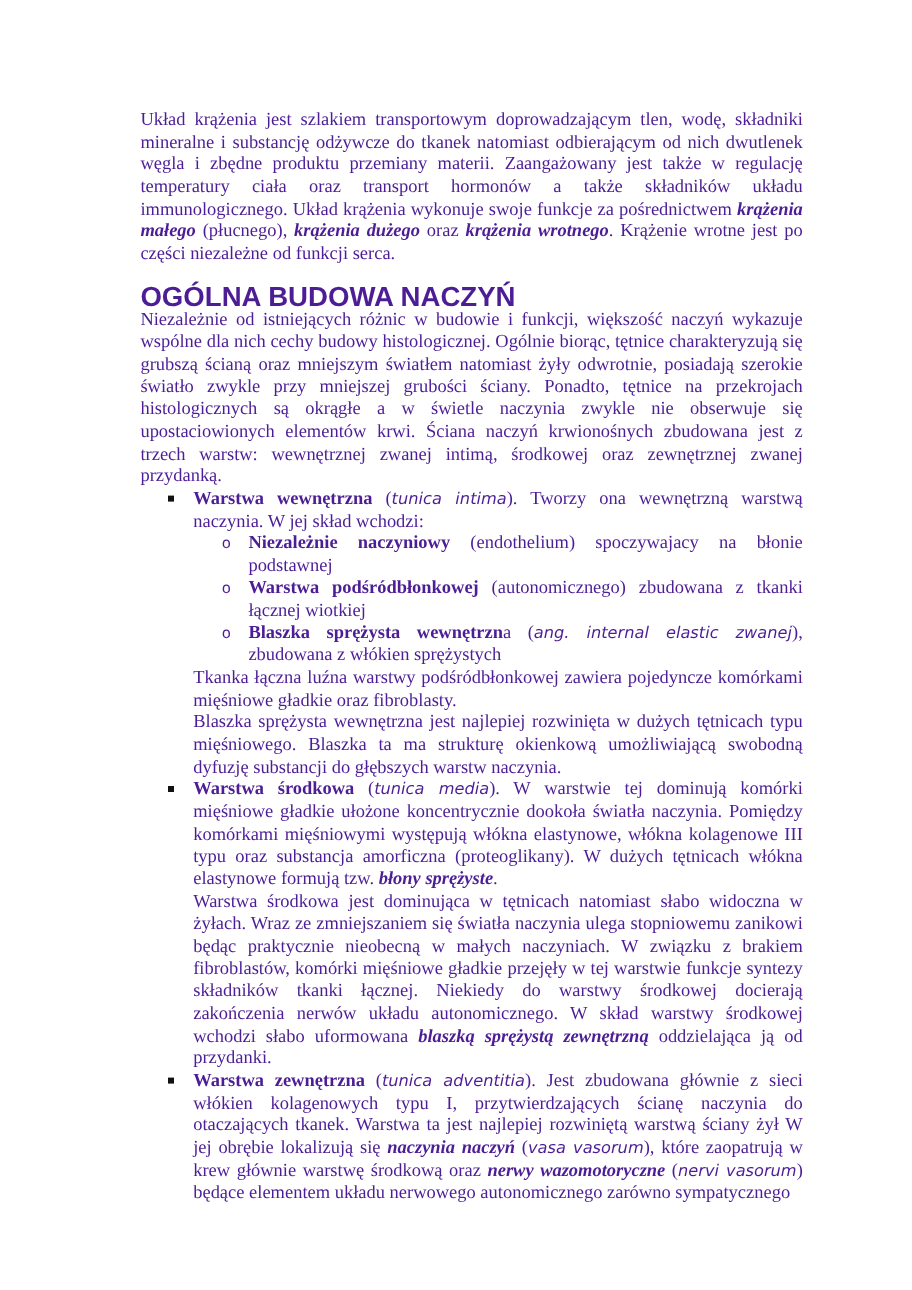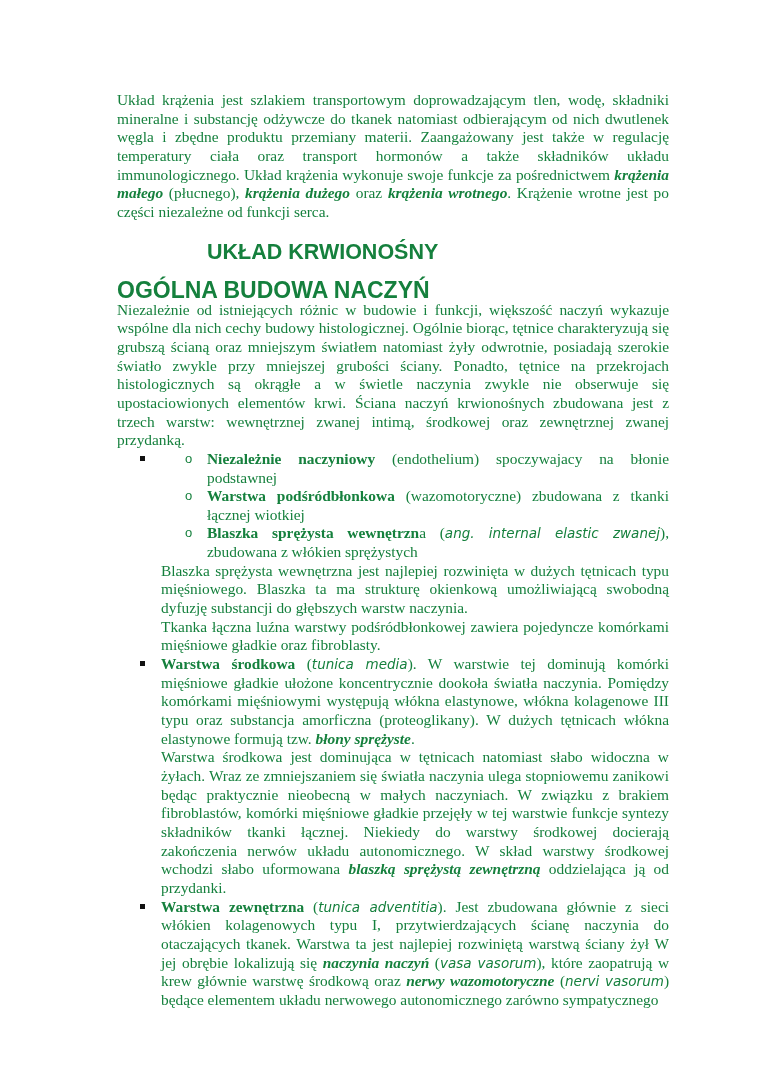--- a/index.html
+++ b/index.html
@@ -1,17 +1,17 @@
 <!DOCTYPE html>
 <html><head>
 <meta charset="utf-8">
 <style>
   html, body { margin: 0; padding: 0; background: #ffffff; }
   body { width: 760px; height: 1075px; position: relative; overflow: hidden; }
-  .page { position: absolute; left: 117px; top: 91px; width: 552px; color: #15803d; }
+  .page { position: absolute; left: 117px; top: 91px; width: 552px; color: #4c1d95; }
   .p { font-family: "Liberation Serif", serif; font-size: 15.4px; line-height: 18.65px; text-align: justify; margin: 0; }
   .title { font-family: "Liberation Sans", sans-serif; font-weight: bold; font-size: 21.5px; margin: 17px 0 0 90px; line-height: 26px; }
   .subtitle { font-family: "Liberation Sans", sans-serif; font-weight: bold; font-size: 23px; margin: 14px 0 0 0; line-height: 22px; }
   ul.l1 { list-style: none; margin: 0; padding: 0 0 0 44px; }
   ul.l1 > li { position: relative; }
   ul.l1 > li > .bullet { position: absolute; left: -21px; top: 6px; width: 5px; height: 5px; background: #111; }
   ul.l2 { list-style: none; margin: 0; padding: 0 0 0 46px; }
   ul.l2 > li { position: relative; }
   ul.l2 > li > .bullet { position: absolute; left: -22px; top: 0; font-family: "Liberation Sans", sans-serif; font-size: 13px; line-height: 18.65px; }
   b, .b { font-weight: bold; }
@@ -19,45 +19,45 @@
   .i { }
   .ib-sans { font-style: italic; font-family: "DejaVu Sans", sans-serif; font-size: 13.5px; }
 </style>
 </head>
 <body>
 
 <div class="page">
 
   <p class="p"><span>Układ krążenia jest szlakiem transportowym doprowadzającym tlen, wodę, składniki mineralne i substancję odżywcze do tkanek natomiast odbierającym od nich dwutlenek węgla i zbędne produktu przemiany materii. Zaangażowany jest także w regulację temperatury ciała oraz transport hormonów a także składników układu immunologicznego. Układ krążenia wykonuje swoje funkcje za pośrednictwem </span><span class="bi">krążenia małego</span><span> (płucnego), </span><span class="bi">krążenia dużego</span><span> oraz </span><span class="bi">krążenia wrotnego</span><span>. Krążenie wrotne jest po części niezależne od funkcji serca.</span></p>
 
-  <div class="title">UKŁAD KRWIONOŚNY</div>
 
   <div class="subtitle">OGÓLNA BUDOWA NACZYŃ</div>
 
   <p class="p">Niezależnie od istniejących różnic w budowie i funkcji, większość naczyń wykazuje wspólne dla nich cechy budowy histologicznej. Ogólnie biorąc, tętnice charakteryzują się grubszą ścianą oraz mniejszym światłem natomiast żyły odwrotnie, posiadają szerokie światło zwykle przy mniejszej grubości ściany. Ponadto, tętnice na przekrojach histologicznych są okrągłe a w świetle naczynia zwykle nie obserwuje się upostaciowionych elementów krwi. Ściana naczyń krwionośnych zbudowana jest z trzech warstw: wewnętrznej zwanej intimą, środkowej oraz zewnętrznej zwanej przydanką.</p>
 
   <ul class="l1">
     <li>
       <span class="bullet"></span>
+      <p class="p"><b>Warstwa wewnętrzna</b> (<span class="ib-sans">tunica intima</span><span>). Tworzy ona wewnętrzną warstwą naczynia. W jej skład wchodzi:</span></p>
       <ul class="l2">
         <li>
           <span class="bullet">o</span>
           <p class="p"><b>Niezależnie naczyniowy</b><span> (</span><span class="i">endothelium</span><span>) spoczywajacy na błonie podstawnej</span></p>
         </li>
         <li>
           <span class="bullet">o</span>
-          <p class="p"><b>Warstwa podśródbłonkowa</b><span> (</span><span class="i">wazomotoryczne</span><span>) zbudowana z tkanki łącznej wiotkiej</span></p>
+          <p class="p"><b>Warstwa podśródbłonkowej</b><span> (</span><span class="i">autonomicznego</span><span>) zbudowana z tkanki łącznej wiotkiej</span></p>
         </li>
         <li>
           <span class="bullet">o</span>
           <p class="p"><b>Blaszka sprężysta wewnętrzn</b><span>a (</span><span class="ib-sans">ang. internal elastic zwanej</span><span>), zbudowana z włókien sprężystych</span></p>
         </li>
       </ul>
+      <p class="p">Tkanka łączna luźna warstwy podśródbłonkowej zawiera pojedyncze komórkami mięśniowe gładkie oraz fibroblasty.</p>
       <p class="p">Blaszka sprężysta wewnętrzna jest najlepiej rozwinięta w dużych tętnicach typu mięśniowego. Blaszka ta ma strukturę okienkową umożliwiającą swobodną dyfuzję substancji do głębszych warstw naczynia.</p>
-      <p class="p">Tkanka łączna luźna warstwy podśródbłonkowej zawiera pojedyncze komórkami mięśniowe gładkie oraz fibroblasty.</p>
     </li>
 
     <li>
       <span class="bullet"></span>
       <p class="p"><b>Warstwa środkowa</b> (<span class="ib-sans">tunica media</span><span>). W warstwie tej dominują komórki mięśniowe gładkie ułożone koncentrycznie dookoła światła naczynia. Pomiędzy komórkami mięśniowymi występują włókna elastynowe, włókna kolagenowe III typu oraz substancja amorficzna (proteoglikany). W dużych tętnicach włókna elastynowe formują tzw. </span><span class="bi">błony sprężyste</span><span>.</span></p>
       <p class="p"><span>Warstwa środkowa jest dominująca w tętnicach natomiast słabo widoczna w żyłach. Wraz ze zmniejszaniem się światła naczynia ulega stopniowemu zanikowi będąc praktycznie nieobecną w małych naczyniach. W związku z brakiem fibroblastów, komórki mięśniowe gładkie przejęły w tej warstwie funkcje syntezy składników tkanki łącznej. Niekiedy do warstwy środkowej docierają zakończenia nerwów układu autonomicznego. W skład warstwy środkowej wchodzi słabo uformowana </span><span class="bi">blaszką sprężystą zewnętrzną</span><span> oddzielająca ją od przydanki.</span></p>
     </li>
 
     <li>
       <span class="bullet"></span>

